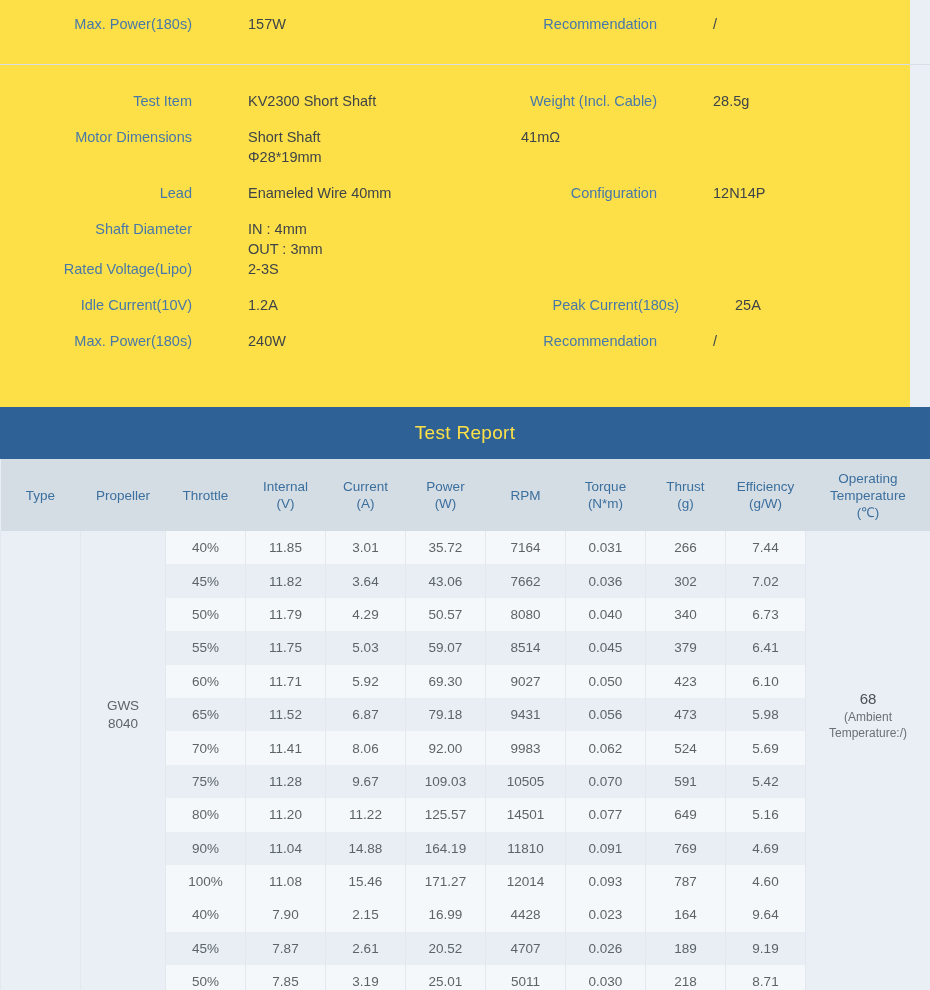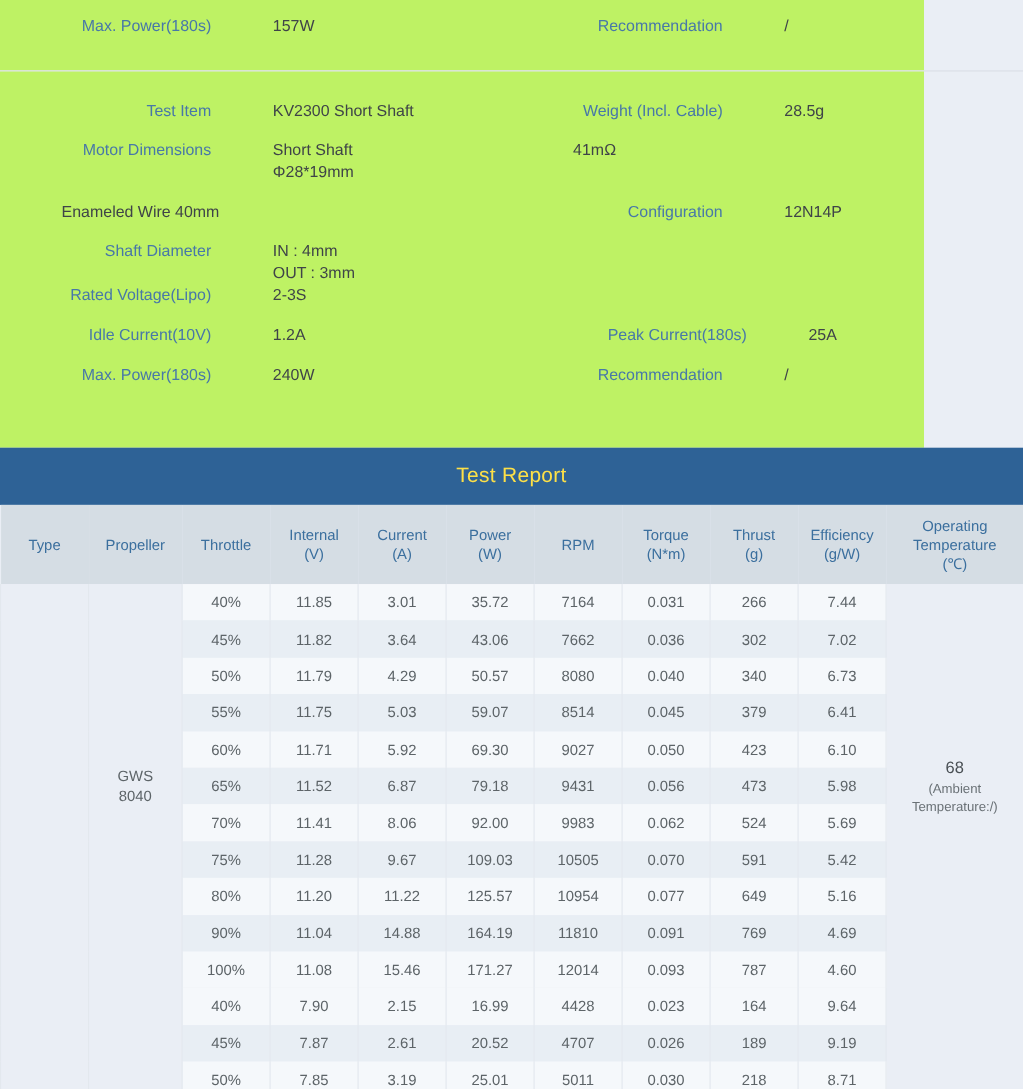--- a/index.html
+++ b/index.html
@@ -6,21 +6,21 @@
   html, body {
     margin: 0; padding: 0;
     width: 930px; height: 990px;
     background: #eaeef5;
     font-family: "Liberation Sans", sans-serif;
     overflow: hidden;
   }
   .page { width: 930px; height: 990px; position: relative; background: #eaeef5; }
 
   
-  .spec-block { width: 840px; background: #bef264; padding: 0; }
+  .spec-block { width: 910px; background: #fde047; padding: 0; }
   .spec-row {
     display: flex;
     width: 930px;
     align-items: flex-start;
   }
   .spec-cell { display: flex; width: 465px; align-items: flex-start; }
   .spec-label {
     width: 192px;
     text-align: right;
     color: #4878a8;
@@ -143,20 +143,21 @@
           <div class="spec-label">Motor Dimensions</div>
           <div class="spec-value">Short Shaft
 Φ28*19mm</div>
         </div>
         <div class="spec-cell">
           <div class="spec-value">41mΩ</div>
         </div>
       </div>
       <div class="spec-row" style="margin-bottom: 16px;">
         <div class="spec-cell">
+          <div class="spec-label">Lead</div>
           <div class="spec-value">Enameled Wire 40mm</div>
         </div>
         <div class="spec-cell">
           <div class="spec-label">Configuration</div>
           <div class="spec-value">12N14P</div>
         </div>
       </div>
       <div class="spec-row" style="margin-bottom: 16px; flex-direction: column;">
         <div class="spec-cell">
           <div class="spec-label">Shaft Diameter</div>
@@ -311,21 +312,21 @@
           <td>10505</td>
           <td>0.070</td>
           <td>591</td>
           <td>5.42</td>
         </tr>
         <tr>
           <td>80%</td>
           <td>11.20</td>
           <td>11.22</td>
           <td>125.57</td>
-          <td>10954</td>
+          <td>14501</td>
           <td>0.077</td>
           <td>649</td>
           <td>5.16</td>
         </tr>
         <tr class="alt">
           <td>90%</td>
           <td>11.04</td>
           <td>14.88</td>
           <td>164.19</td>
           <td>11810</td>

